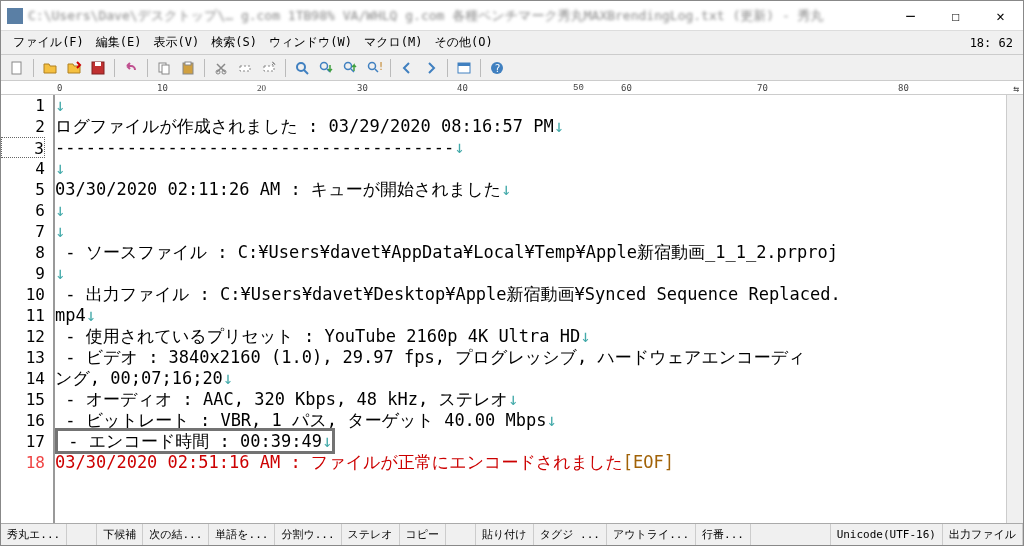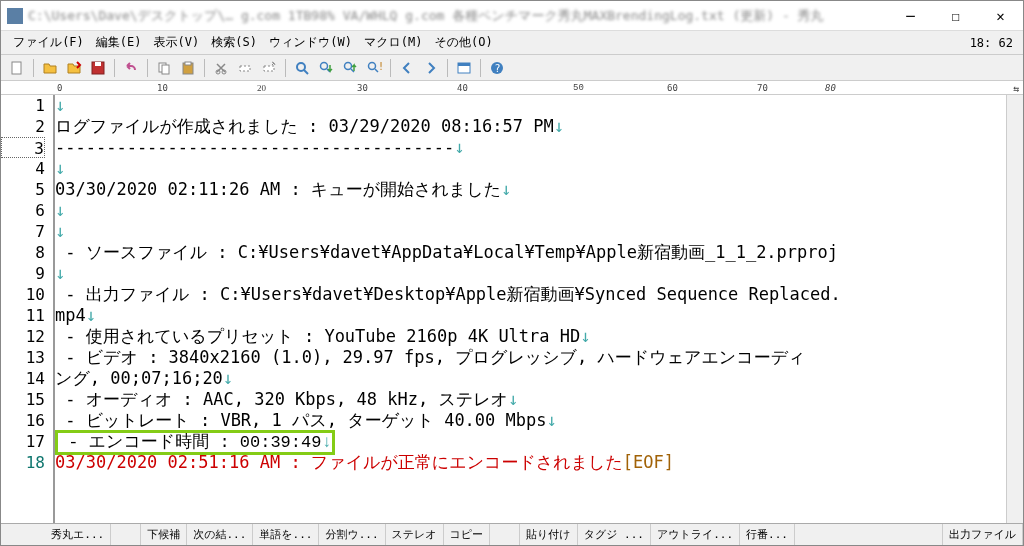--- a/index.html
+++ b/index.html
@@ -73,52 +73,50 @@
 .gutter {
   width: 54px;
   text-align: right;
   padding-right: 8px;
   border-right: 2px solid #999;
   color: #000;
   font-family: "MS Gothic", monospace;
 }
 .gutter .gln { height: 21px; line-height: 21px; font-size: 16px; }
 .gutter .gln.cur { border: 1px dotted #666; }
-.gutter .gln.last { color: #0f766e; }
+.gutter .gln.last { color: #ef4444; }
 .content {
   flex: 1;
   font-size: 17px;
   line-height: 21px;
   font-family: "MS Gothic", "MS ゴシック", monospace;
   white-space: pre;
   overflow: hidden;
 }
 .content .ln { height: 21px; }
 .nl { color: #4aa; font-weight: normal; }
 .eof { color: #a16207; }
 .boxed {
-  border: 3px solid #84cc16;
-  font-family: Liberation Mono, monospace;
+  border: 3px solid #737373;
 }
 .lastline { color: #c00; margin-top: 8px; }
 
 .scrollbar-v {
   width: 17px;
   background: #f0f0f0;
   border-left: 1px solid #ccc;
 }
 
 .statusbar {
   height: 22px;
   background: #f0f0f0;
   display: flex;
   align-items: center;
   font-size: 11px;
   border-top: 1px solid #aaa;
-  padding-left: 44px;
 }
 .statusbar .sbtn {
   padding: 2px 6px;
   border-right: 1px solid #ccc;
   cursor: pointer;
   white-space: nowrap;
   overflow: hidden;
   height: 100%;
   display: flex;
   align-items: center;
@@ -268,23 +266,23 @@
 </div>
 
 <div class="ruler">
   <span class="rarrow">⇆</span>
 <span class="tick" style="left: 56px;">0</span>
     <span class="tick" style="left: 156px;">10</span>
     <span class="tick" style="left: 256px; font-family: Liberation Serif, serif;">20</span>
     <span class="tick" style="left: 356px;">30</span>
     <span class="tick" style="left: 456px; text-align: right;">40</span>
     <span class="tick" style="left: 572px; font-family: Liberation Mono, monospace;">50</span>
-    <span class="tick" style="left: 666px;">60</span>
+    <span class="tick" style="left: 620px;">60</span>
     <span class="tick" style="left: 756px;">70</span>
-    <span class="tick" style="left: 824px; font-style: italic;">80</span>
+    <span class="tick" style="left: 897px;">80</span>
   </div>
 
 <div class="editor">
   <div class="gutter" id="gutter">
       <div class="gln">1</div>
       <div class="gln">2</div>
       <div class="gln cur">3</div>
       <div class="gln">4</div>
       <div class="gln">5</div>
       <div class="gln">6</div>
@@ -313,14 +311,15 @@
   <span class="sbtn">単語を...</span>
   <span class="sbtn">分割ウ...</span>
   <span class="sbtn">ステレオ</span>
   <span class="sbtn">コピー</span>
   <span class="sp"></span>
   <span class="sbtn">貼り付け</span>
   <span class="sbtn">タグジ ...</span>
   <span class="sbtn">アウトライ...</span>
   <span class="sbtn">行番...</span>
   <span class="wide"></span>
+  <span class="sbtn">Unicode(UTF-16)</span>
   <span class="sbtn">出力ファイル</span>
 </div>
 
 </body></html>

